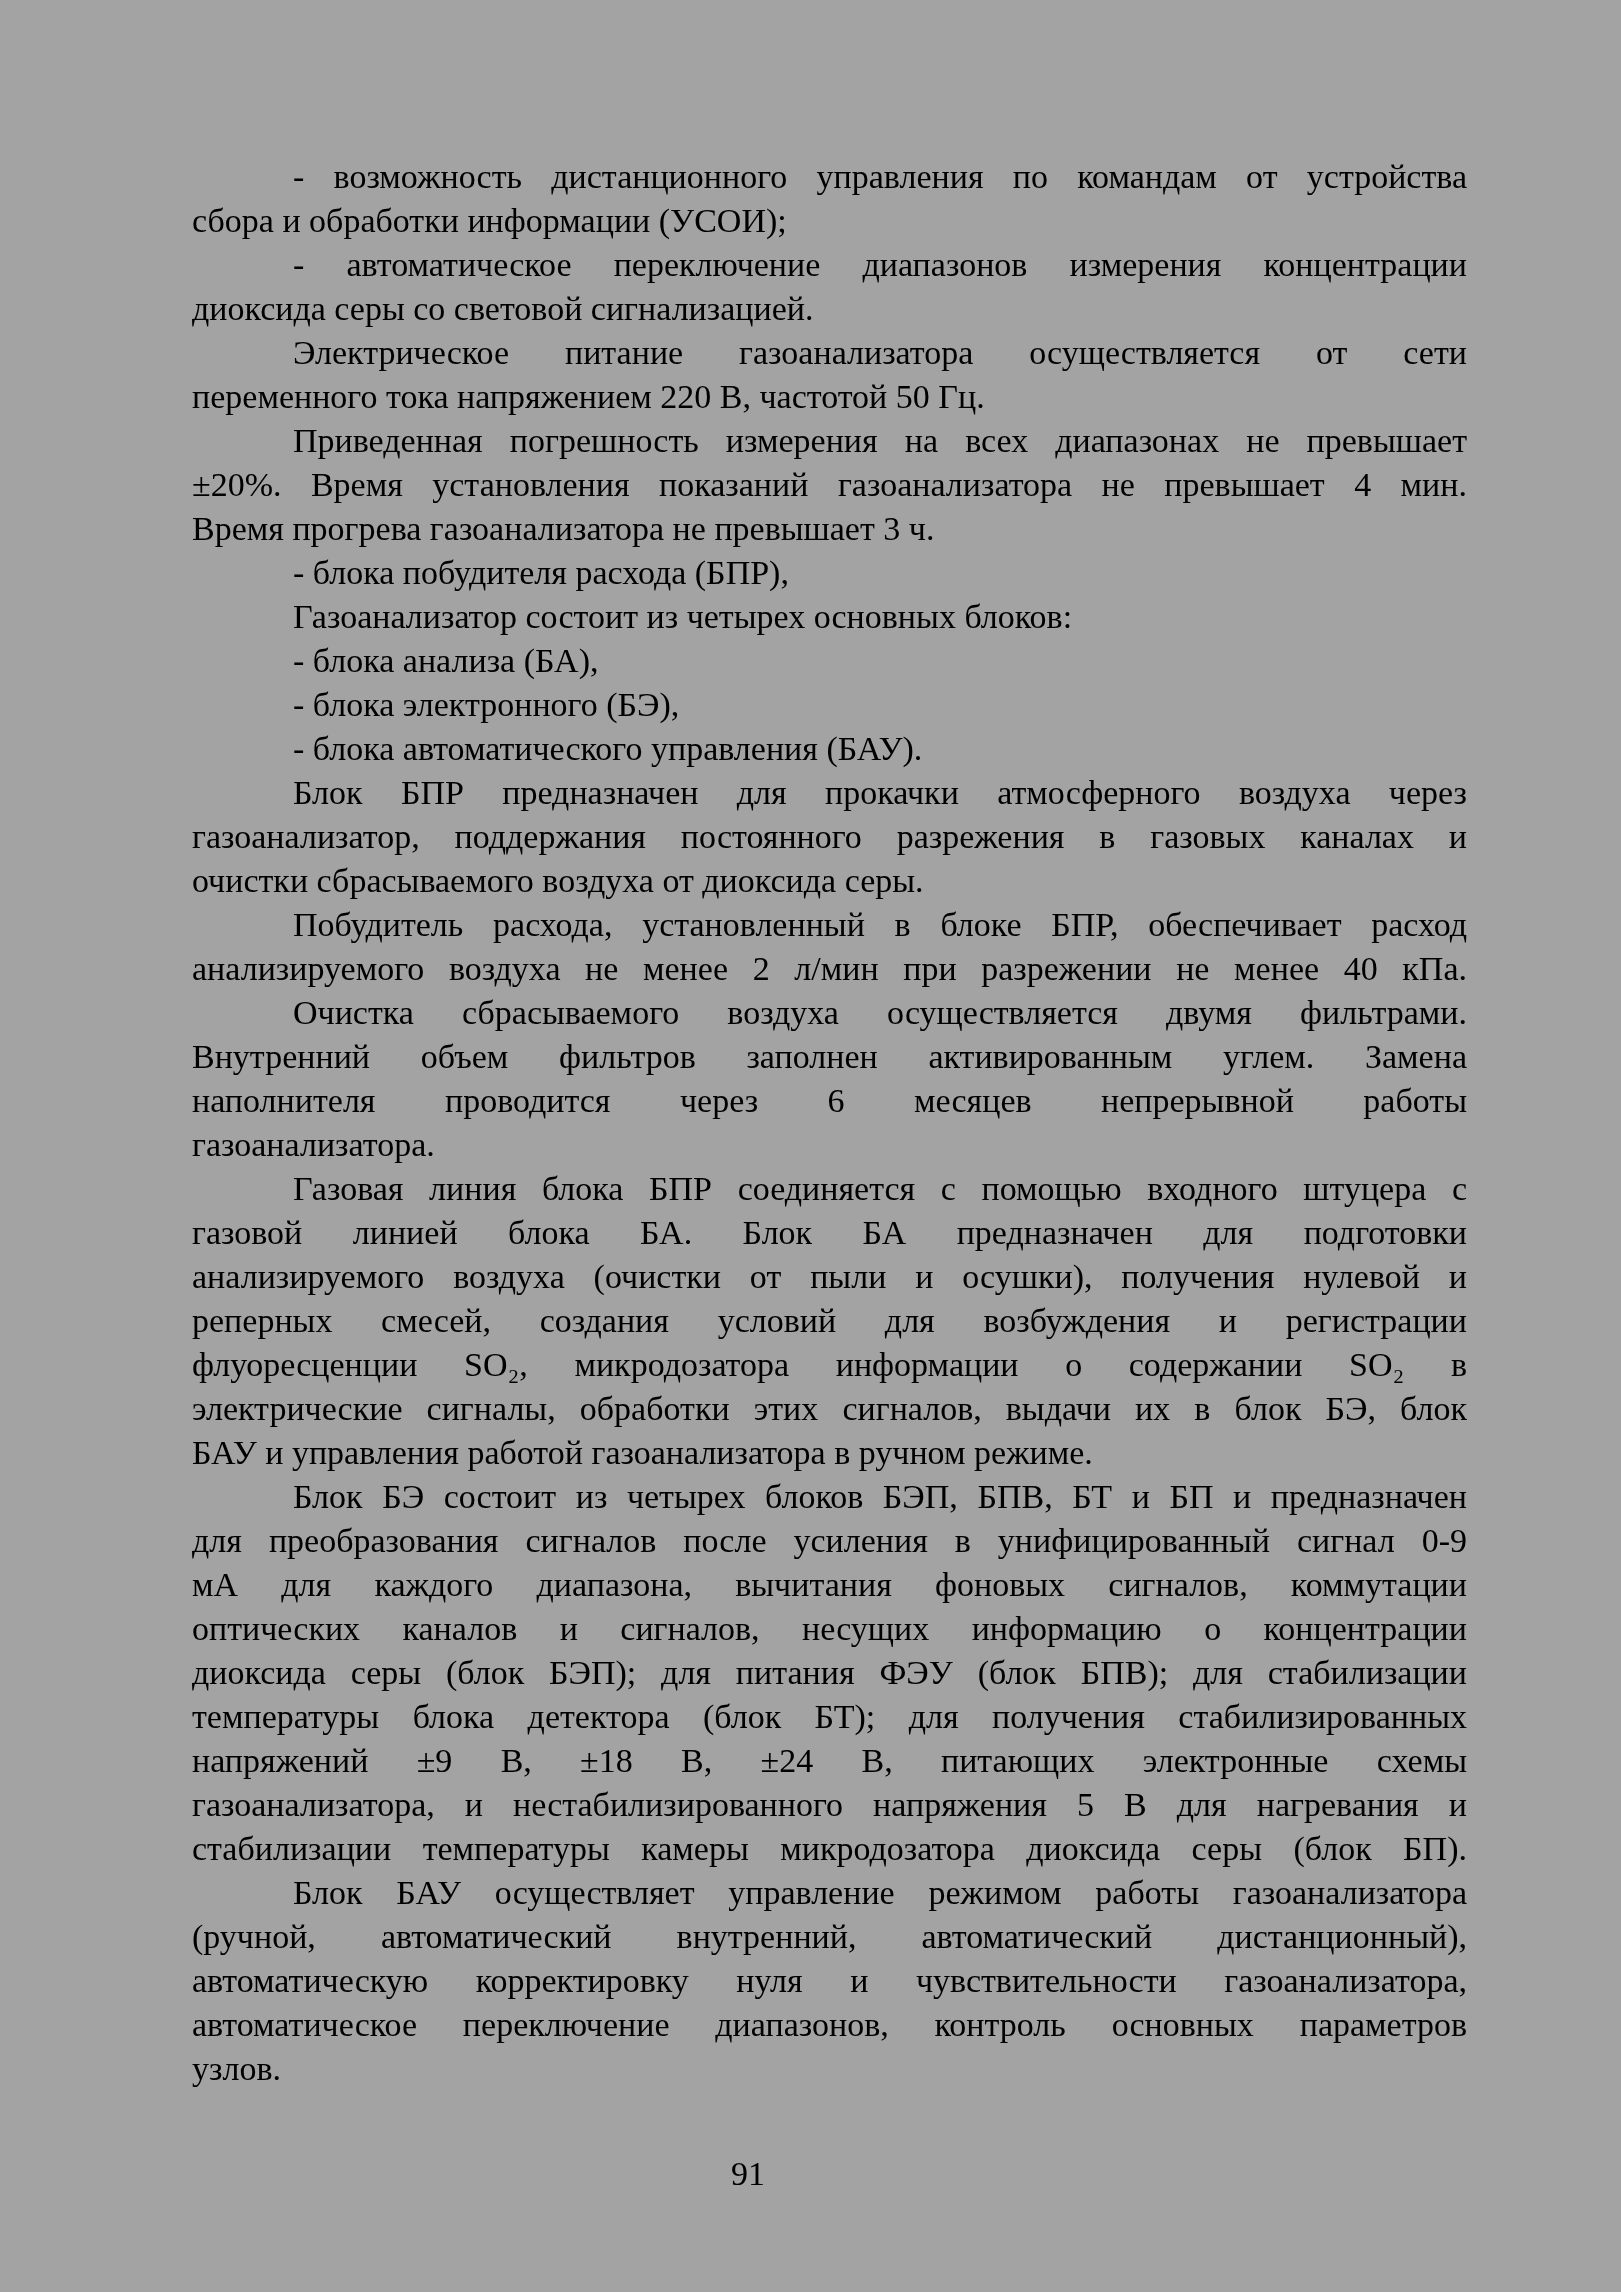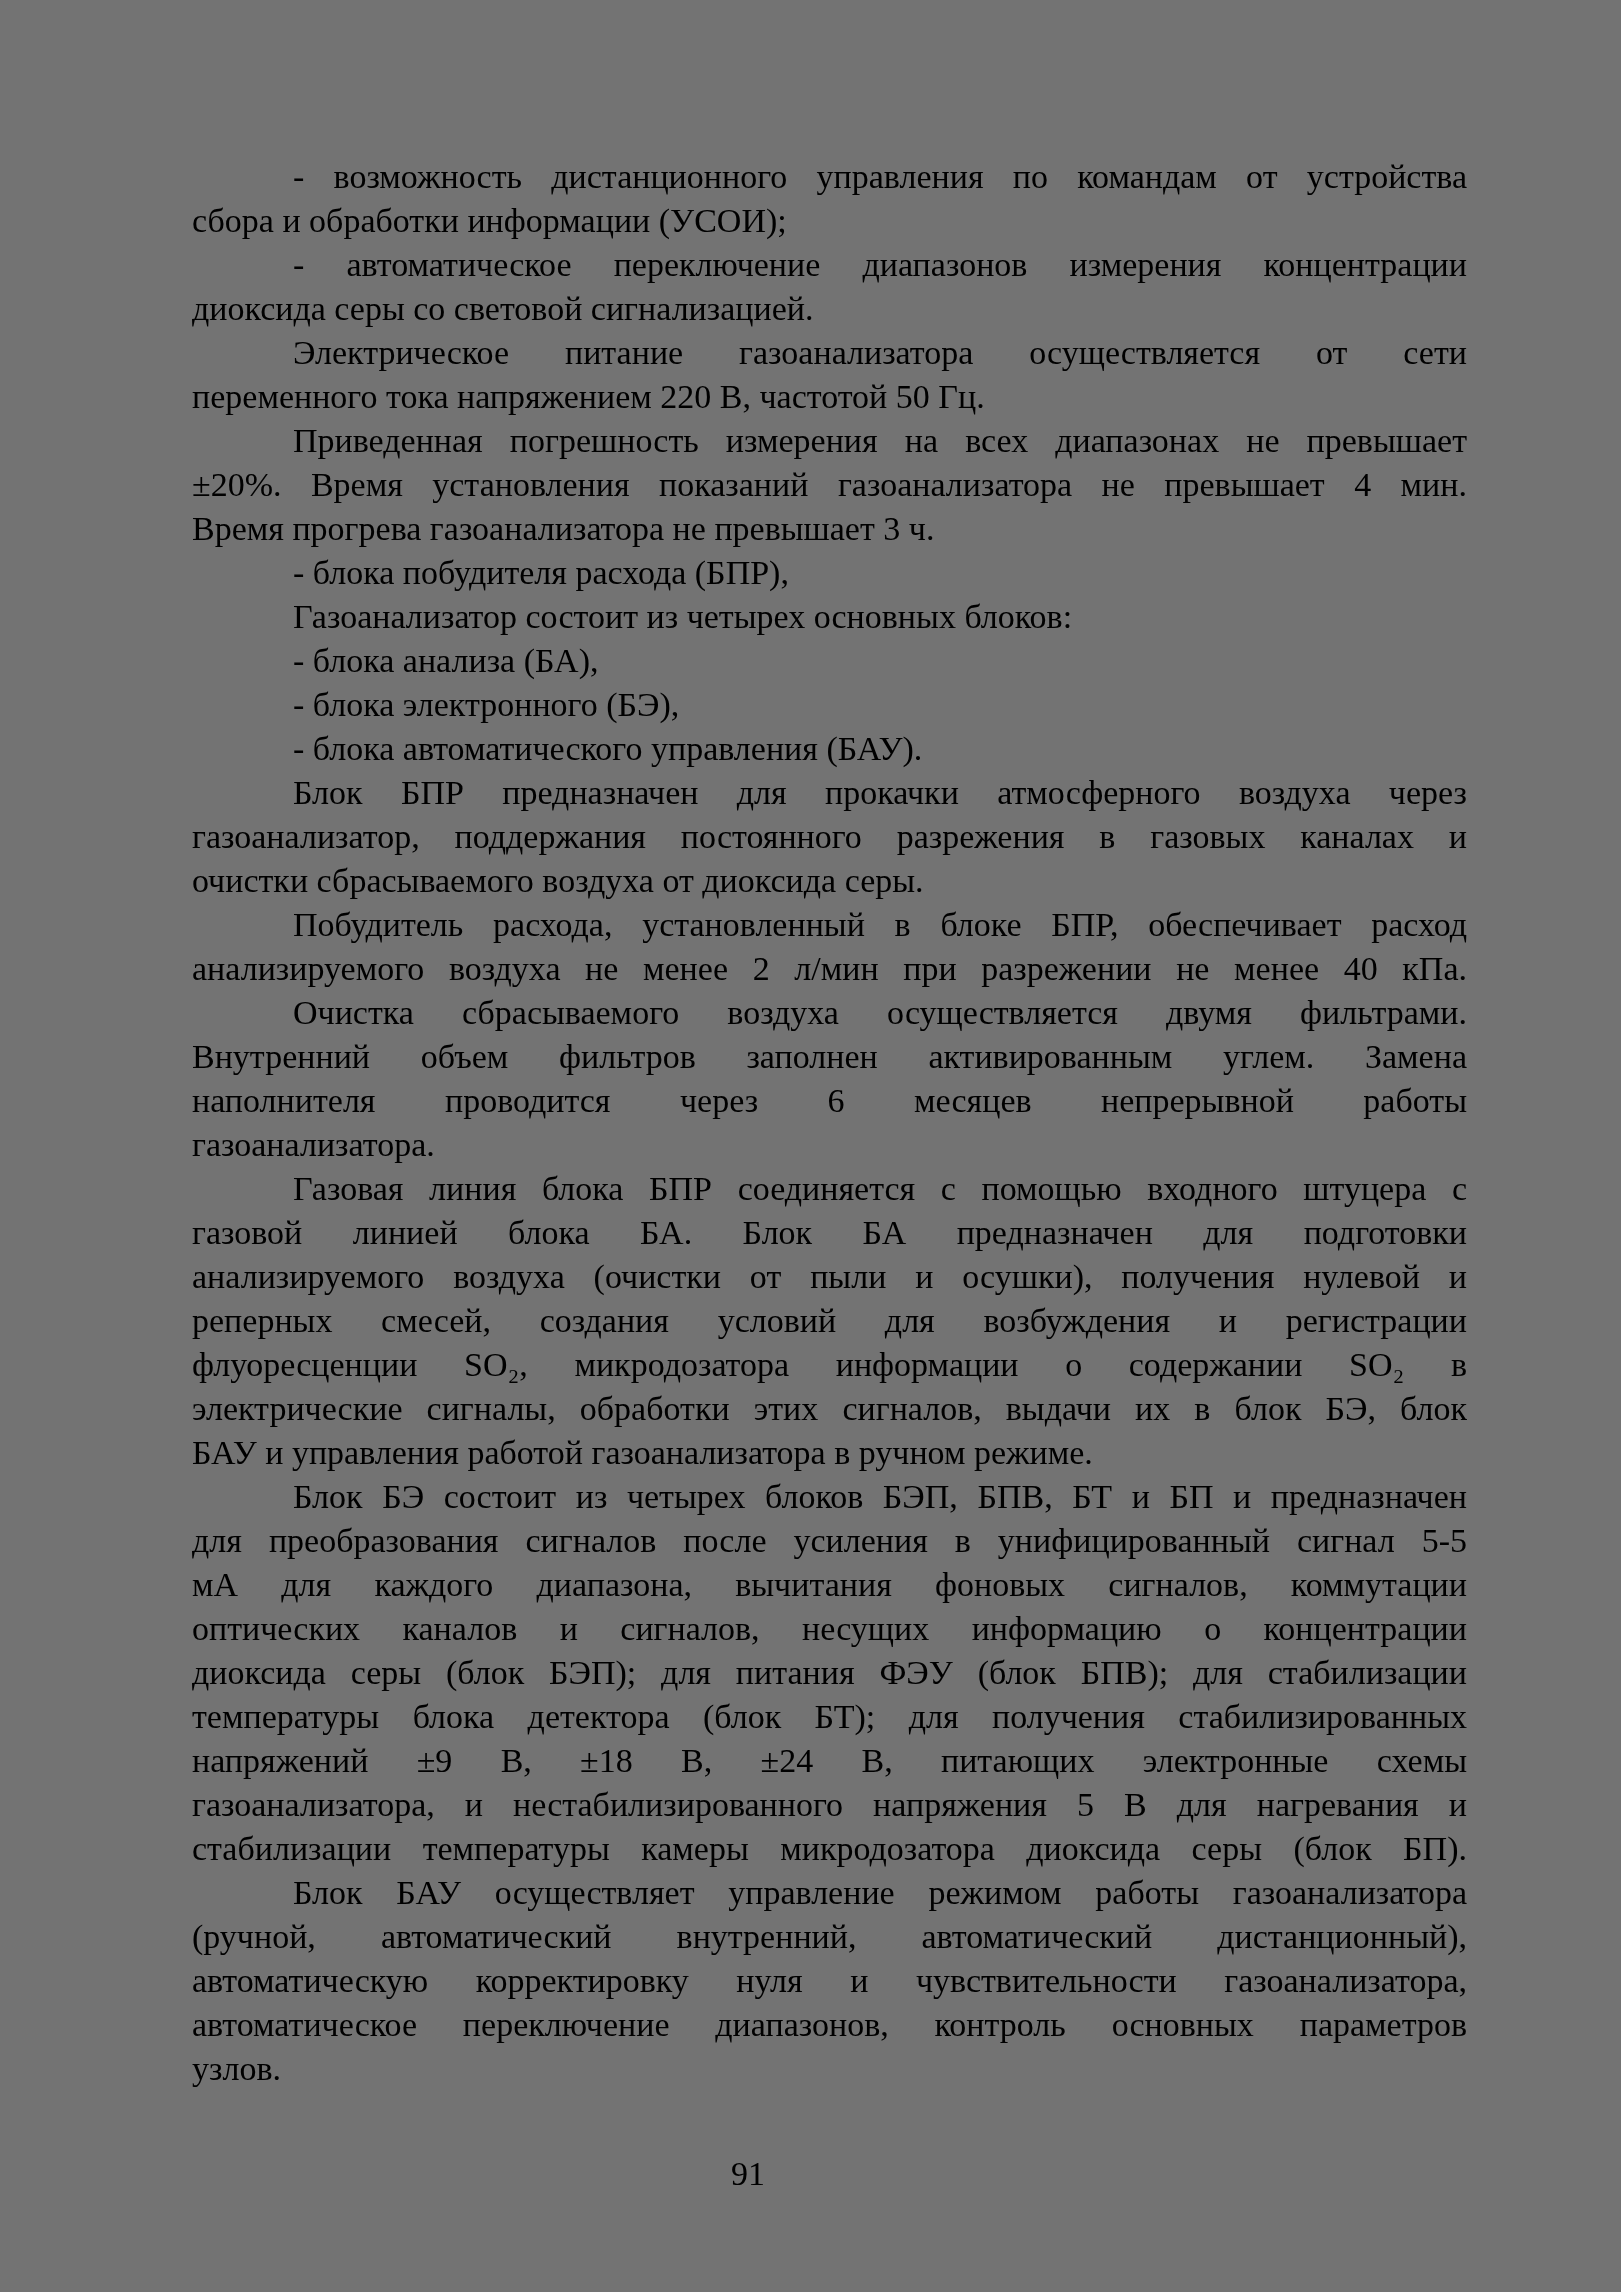--- a/index.html
+++ b/index.html
@@ -4,21 +4,21 @@
 <style>
   html, body {
     margin: 0;
     padding: 0;
     background: #ffffff;
   }
   .page {
     position: relative;
     width: 1621px;
     height: 2293px;
-    background: #737373;
+    background: #a3a3a3;
     color: #000000;
     font-family: "Liberation Serif", "DejaVu Serif", serif;
     overflow: hidden;
   }
   .text-block {
     position: absolute;
     left: 192px;
     top: 155px;
     width: 1275px;
   }
@@ -77,21 +77,21 @@
       <div class="line">наполнителя проводится через 6 месяцев непрерывной работы</div>
       <div class="line noj">газоанализатора.</div>
       <div class="line ind">Газовая линия блока БПР соединяется с помощью входного штуцера с</div>
       <div class="line">газовой линией блока БА. Блок БА предназначен для подготовки</div>
       <div class="line">анализируемого воздуха (очистки от пыли и осушки), получения нулевой и</div>
       <div class="line">реперных смесей, создания условий для возбуждения и регистрации</div>
       <div class="line">флуоресценции SO₂, микродозатора информации о содержании SO₂ в</div>
       <div class="line">электрические сигналы, обработки этих сигналов, выдачи их в блок БЭ, блок</div>
       <div class="line noj">БАУ и управления работой газоанализатора в ручном режиме.</div>
       <div class="line ind">Блок БЭ состоит из четырех блоков БЭП, БПВ, БТ и БП и предназначен</div>
-      <div class="line">для преобразования сигналов после усиления в унифицированный сигнал 5-5</div>
+      <div class="line">для преобразования сигналов после усиления в унифицированный сигнал 0-9</div>
       <div class="line">мА для каждого диапазона, вычитания фоновых сигналов, коммутации</div>
       <div class="line">оптических каналов и сигналов, несущих информацию о концентрации</div>
       <div class="line">диоксида серы (блок БЭП); для питания ФЭУ (блок БПВ); для стабилизации</div>
       <div class="line">температуры блока детектора (блок БТ); для получения стабилизированных</div>
       <div class="line">напряжений ±9 В, ±18 В, ±24 В, питающих электронные схемы</div>
       <div class="line">газоанализатора, и нестабилизированного напряжения 5 В для нагревания и</div>
       <div class="line">стабилизации температуры камеры микродозатора диоксида серы (блок БП).</div>
       <div class="line ind">Блок БАУ осуществляет управление режимом работы газоанализатора</div>
       <div class="line">(ручной, автоматический внутренний, автоматический дистанционный),</div>
       <div class="line">автоматическую корректировку нуля и чувствительности газоанализатора,</div>

